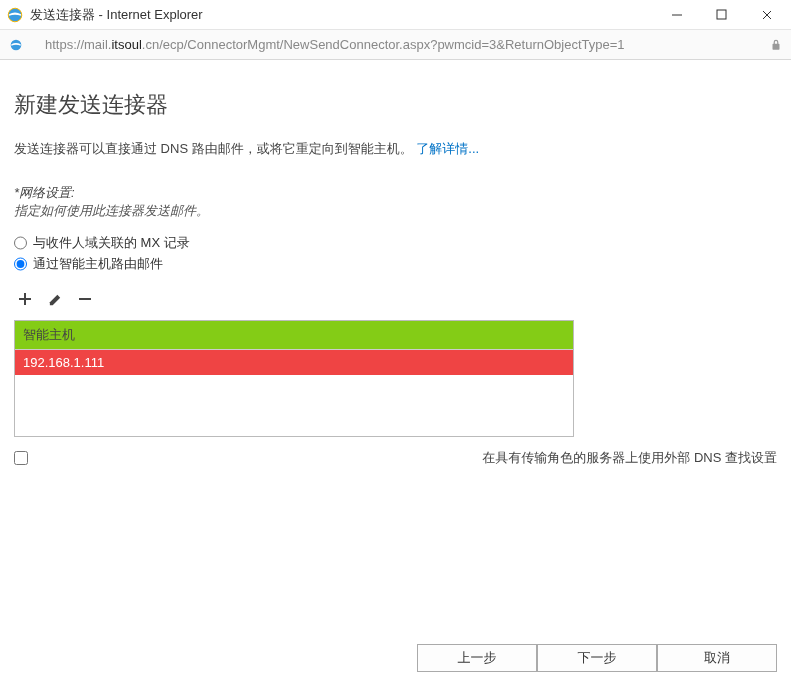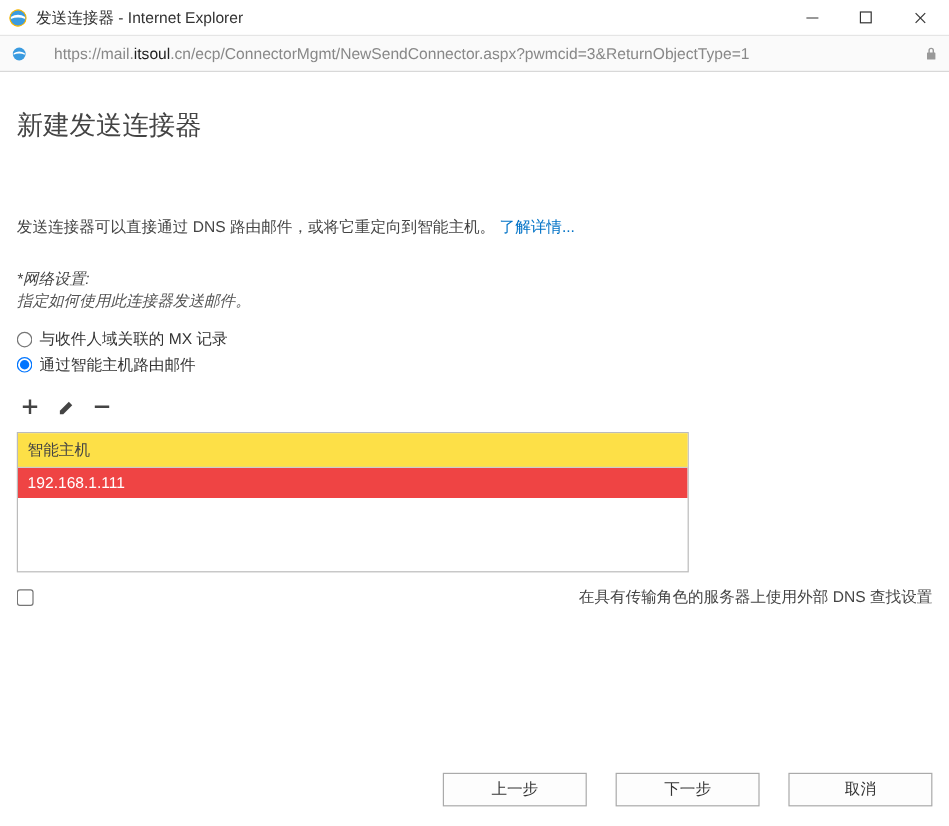--- a/index.html
+++ b/index.html
@@ -76,21 +76,21 @@
       padding: 30px 14px 14px 14px;
       height: calc(688px - 60px);
       display: flex;
       flex-direction: column;
       position: relative;
     }
     .page-title {
       font-size: 22px;
       font-weight: 400;
       color: #444;
-      margin-bottom: 60px;
+      margin-bottom: 20px;
     }
     .description {
       font-size: 13px;
       color: #444;
       margin-bottom: 26px;
     }
     .link {
       color: #0072c6;
       text-decoration: none;
     }
@@ -134,21 +134,21 @@
     .grid {
       width: 560px;
       border: 1px solid #bbb;
       background: #fff;
     }
     .grid-header {
       border-bottom: 1px solid #ccc;
       padding: 5px 8px;
       font-size: 13px;
       color: #444;
-      background: #fde047;
+      background: #84cc16;
     }
     .grid-body {
       height: 86px;
       overflow: auto;
     }
     .grid-row {
       padding: 5px 8px;
       font-size: 13px;
     }
     .grid-row.selected {
@@ -166,21 +166,21 @@
     .checkbox-row input {
       width: 14px; height: 14px;
       margin-right: 8px;
     }
     
     .footer {
       position: absolute;
       bottom: 16px;
       right: 14px;
       display: flex;
-      gap: 24px;
+      gap: 0;
     }
     .btn {
       min-width: 120px;
       height: 28px;
       border: 1px solid #aaa;
       background: #fdfdfd;
       font-size: 13px;
       color: #333;
       cursor: pointer;
       font-family: inherit;

